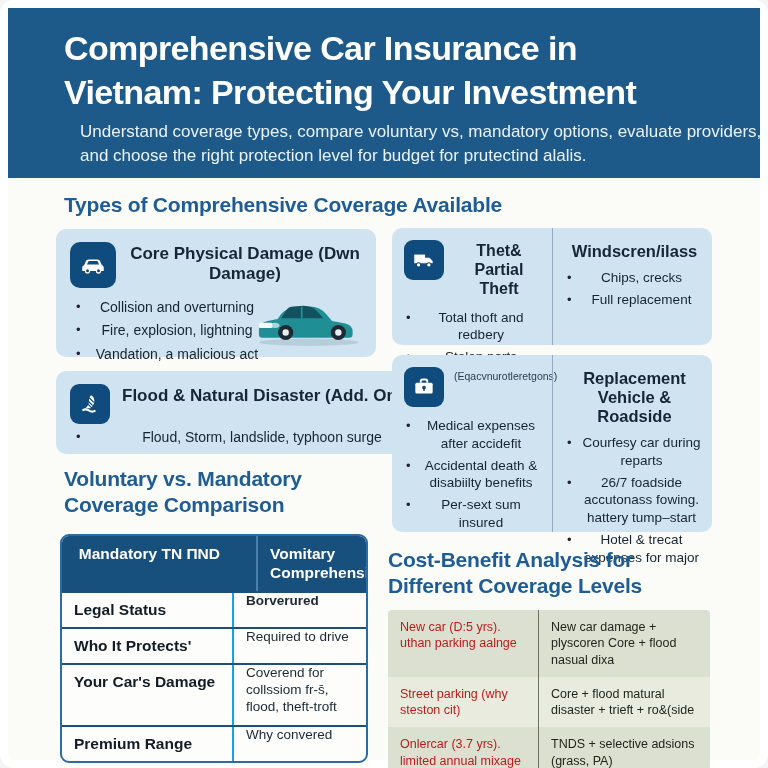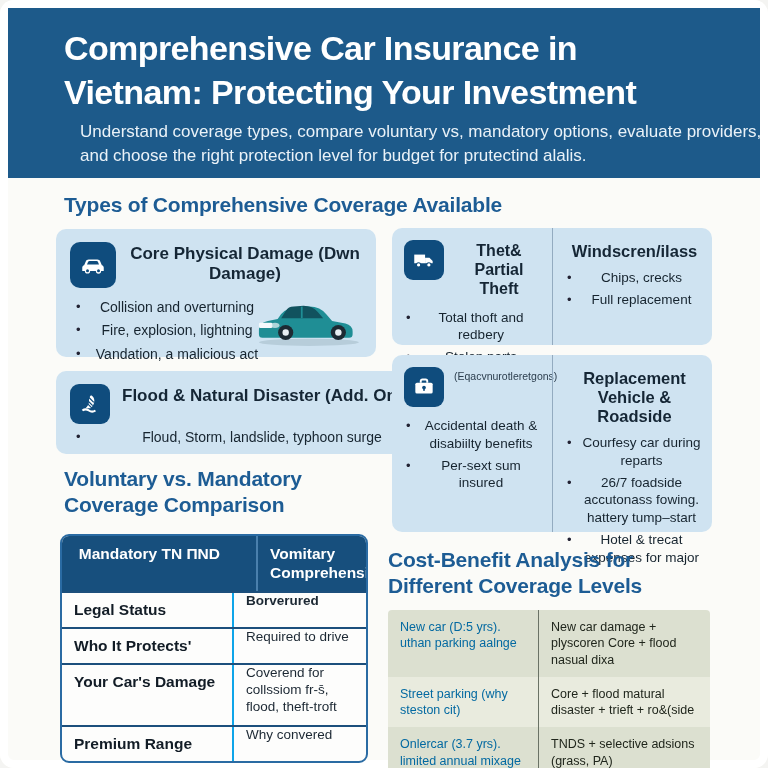--- a/index.html
+++ b/index.html
@@ -64,21 +64,21 @@
           border-left:2px solid #4a80ad;margin-left:24px; }
   .cmp-row { display:grid; grid-template-columns:170px 1fr; border-top:2px solid #1c4f7c; }
   .cmp-row .lbl { font-weight:bold; font-size:15.5px; color:#121c26; padding:8px 8px 8px 12px; }
   .cmp-row .val { font-size:13.5px; color:#1c2833; padding:0 8px 8px 12px; border-left:2px solid #0ea5e9; line-height:1.25; }
   .cmp-row.first .val { font-weight:bold; }
   .cmp-row.r3 { min-height:62px; }
 
   
   .cost-table { position:absolute; left:388px; top:610px; width:322px; border-radius:4px; overflow:hidden; }
   .cost-row { display:grid; grid-template-columns:150px 1fr; }
-  .cost-row .cl { padding:9px 8px 9px 12px; font-size:12.5px; line-height:1.3; color:#0369a1; }
+  .cost-row .cl { padding:9px 8px 9px 12px; font-size:12.5px; line-height:1.3; color:#b91c1c; }
   .cost-row .cr { padding:9px 8px 9px 12px; font-size:12.5px; line-height:1.3; color:#20261c;
           border-left:1.5px solid #6a7265; }
   .cost-row.odd { background:#dce0d0; }
   .cost-row.even { background:#e9ebde; }
 
   svg { display:block; }
 </style>
 </head>
 <body>
 
@@ -179,20 +179,21 @@
               <path d="M9 8V6.5C9 5.7 9.7 5 10.5 5h3c.8 0 1.5.7 1.5 1.5V8" stroke="#ffffff" stroke-width="1.8" fill="none"></path>
               <circle cx="12" cy="12.5" r="1.7" fill="#0f4c7d"></circle>
               <rect x="11.3" y="13" width="1.4" height="2.6" fill="#0f4c7d"></rect>
             </svg>
           </div>
           <div class="card-title">
             <span class="tiny">(Eqacvnurotleretgons)</span>
           </div>
         </div>
         <ul class="blts">
+          <li>Medical expenses after accidefit</li>
           <li>Accidental death &amp; disabiilty benefits</li>
           <li>Per-sext sum insured</li>
         </ul>
       </div>
       <div class="split-col right">
         <div class="split-heading">Replacement Vehicle &amp; Roadside</div>
         <ul class="blts">
           <li>Courfesy car during reparts</li>
           <li>26/7 foadside accutonass fowing. hattery tump–start</li>
           <li>Hotel &amp; trecat expenses for major</li>

